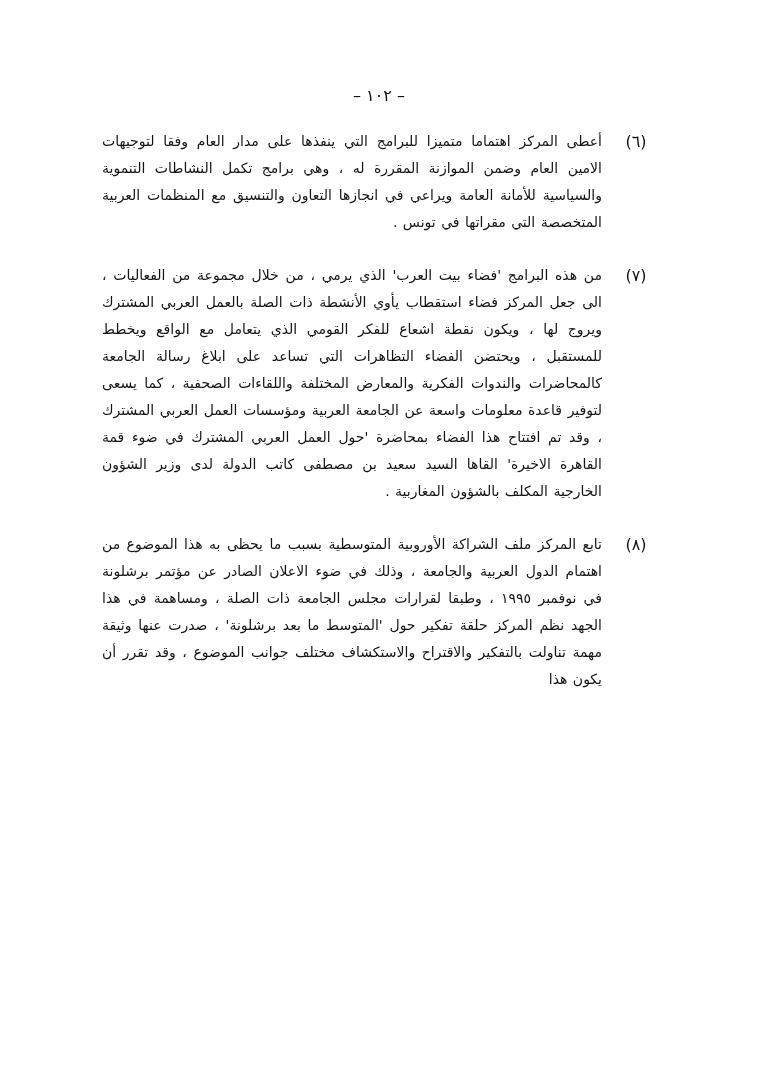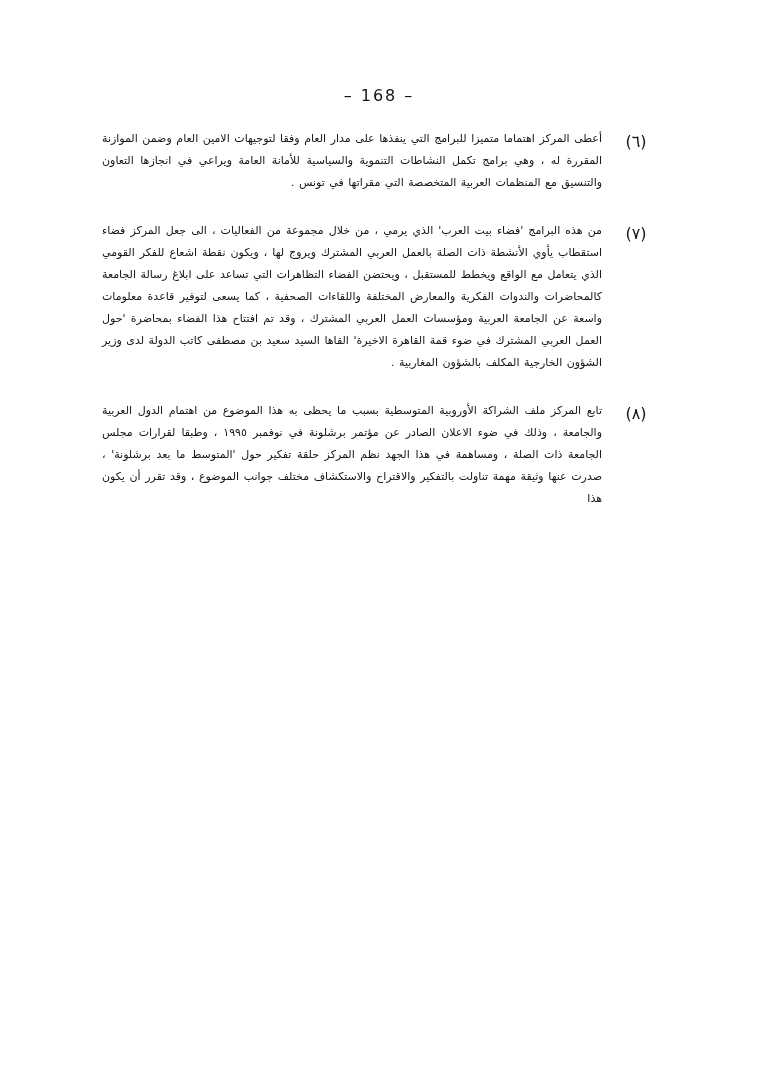--- a/index.html
+++ b/index.html
@@ -42,33 +42,33 @@
   }
   .para-num {
     flex: 0 0 36px;
     font-size: 16px;
     line-height: 27px;
     text-align: center;
     white-space: nowrap;
   }
   .para-text {
     flex: 1 1 auto;
-    font-size: 11px;
-    line-height: 22px;
+    font-size: 14px;
+    line-height: 27px;
     text-align: justify;
     text-justify: inter-word;
     word-spacing: 1px;
   }
 </style>
 </head>
 <body>
 
 <div class="page">
 
-  <div class="page-number">– 168 –</div>
+  <div class="page-number">– ١٠٢ –</div>
 
   <div class="content">
 
     <div class="para">
       <div class="para-num">(٦)</div>
       <div class="para-text">أعطى المركز اهتماما متميزا للبرامج التي ينفذها على مدار العام وفقا لتوجيهات الامين العام وضمن الموازنة المقررة له ، وهي برامج تكمل النشاطات التنموية والسياسية للأمانة العامة ويراعي في انجازها التعاون والتنسيق مع المنظمات العربية المتخصصة التي مقراتها في تونس .</div>
     </div>
 
     <div class="para">
       <div class="para-num">(٧)</div>

